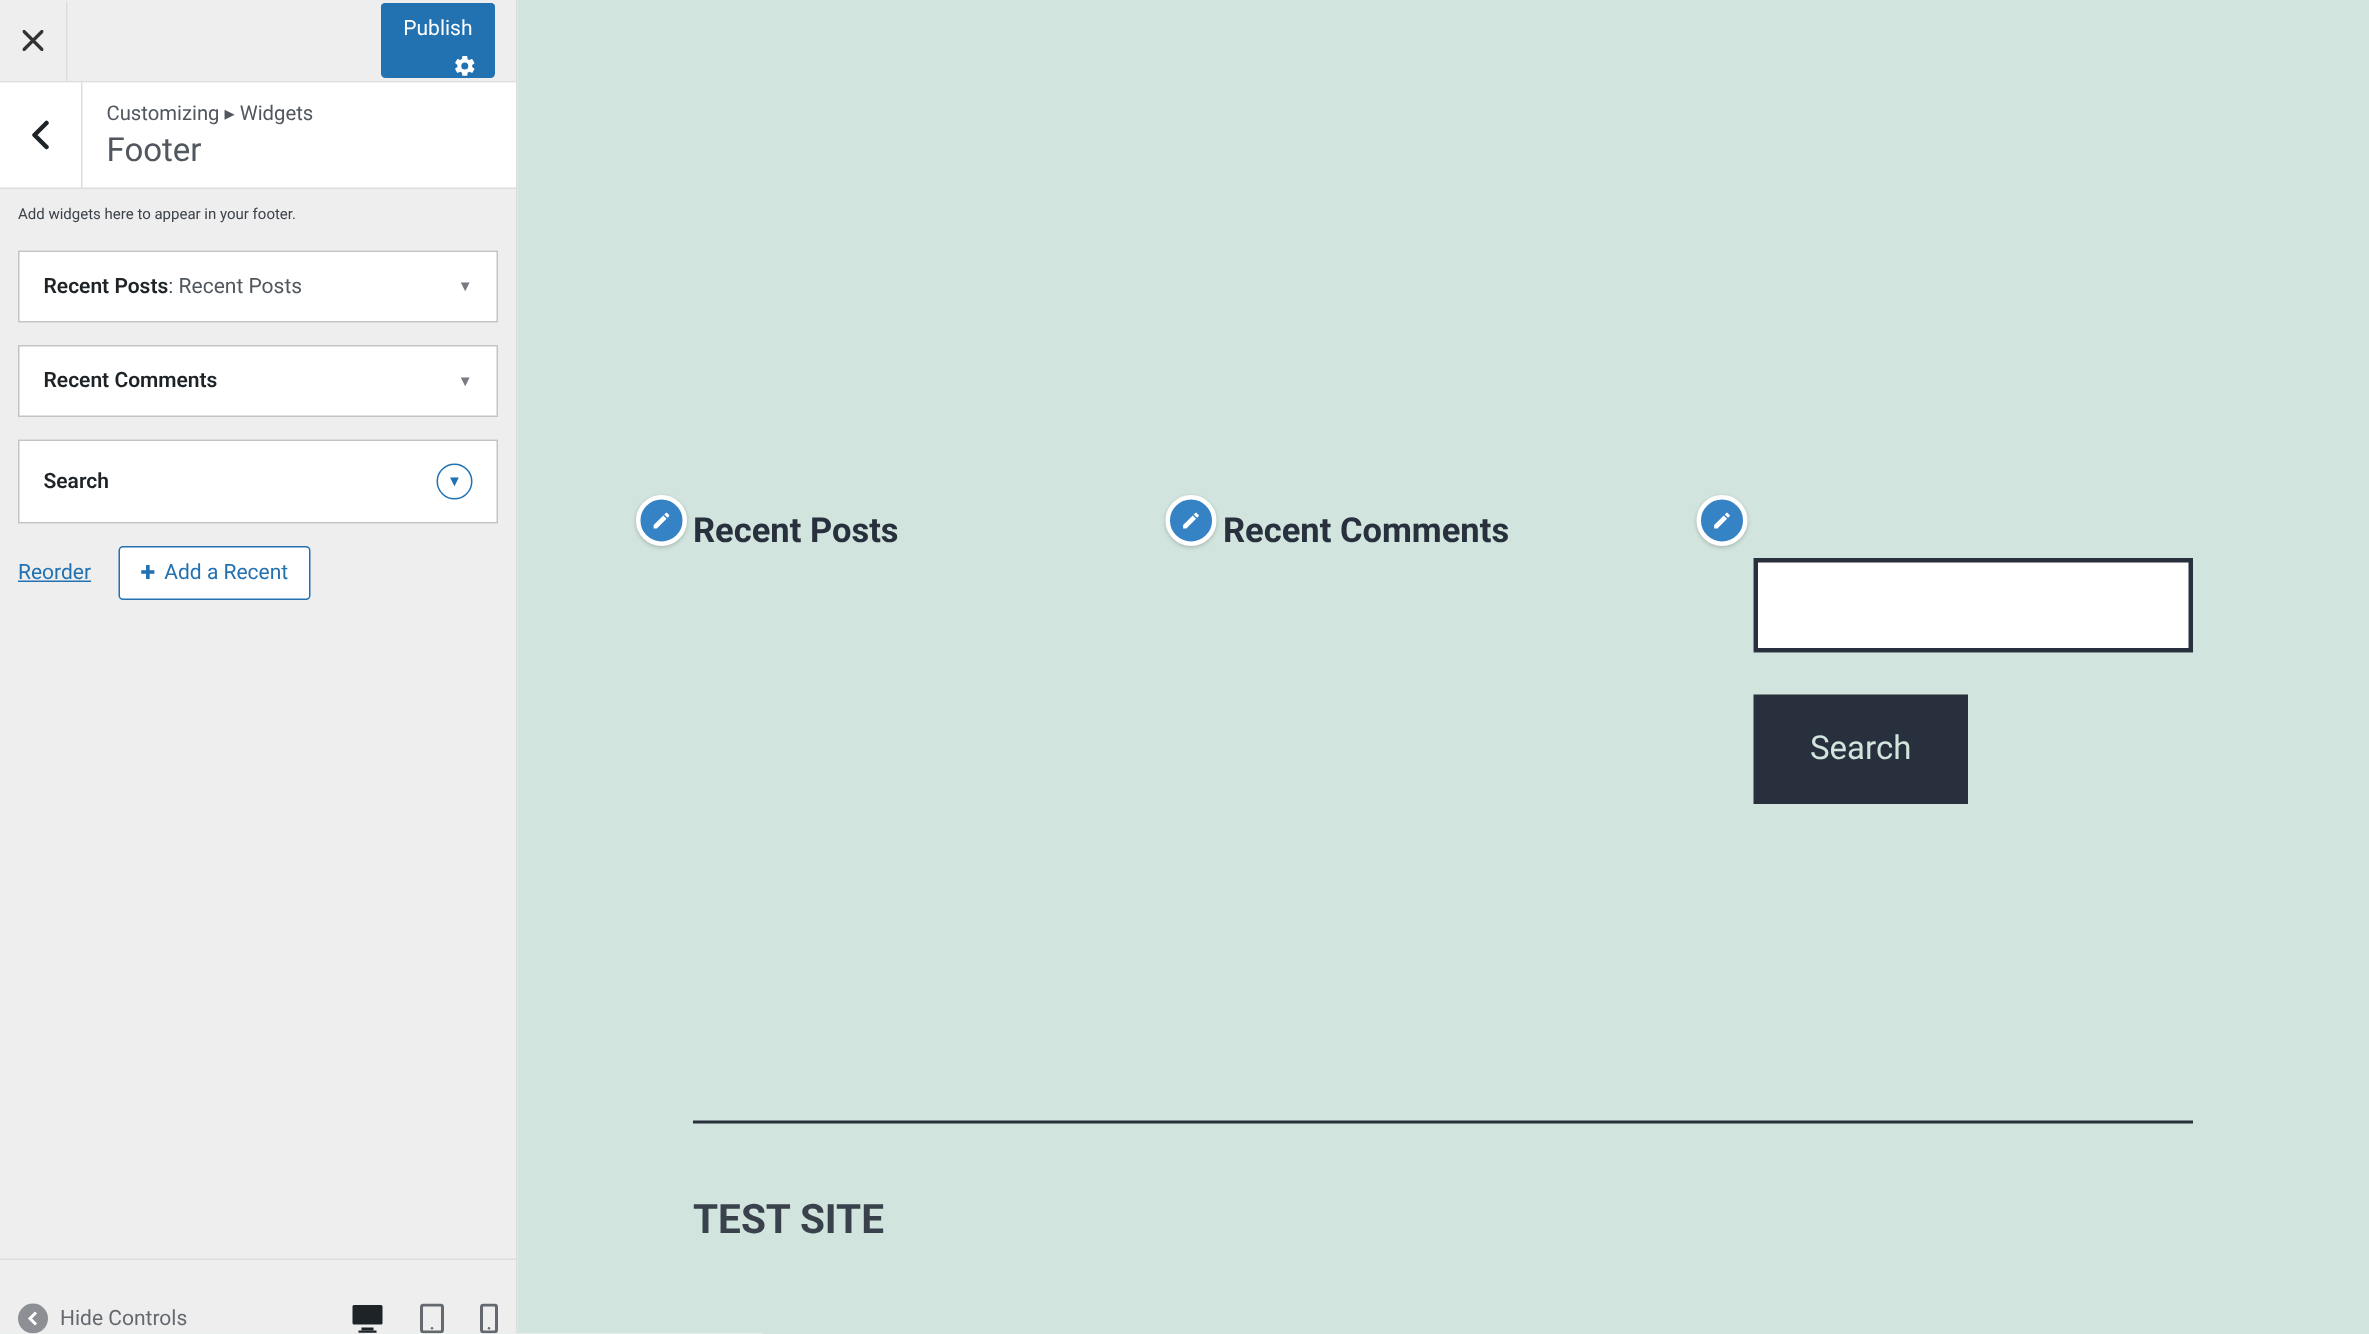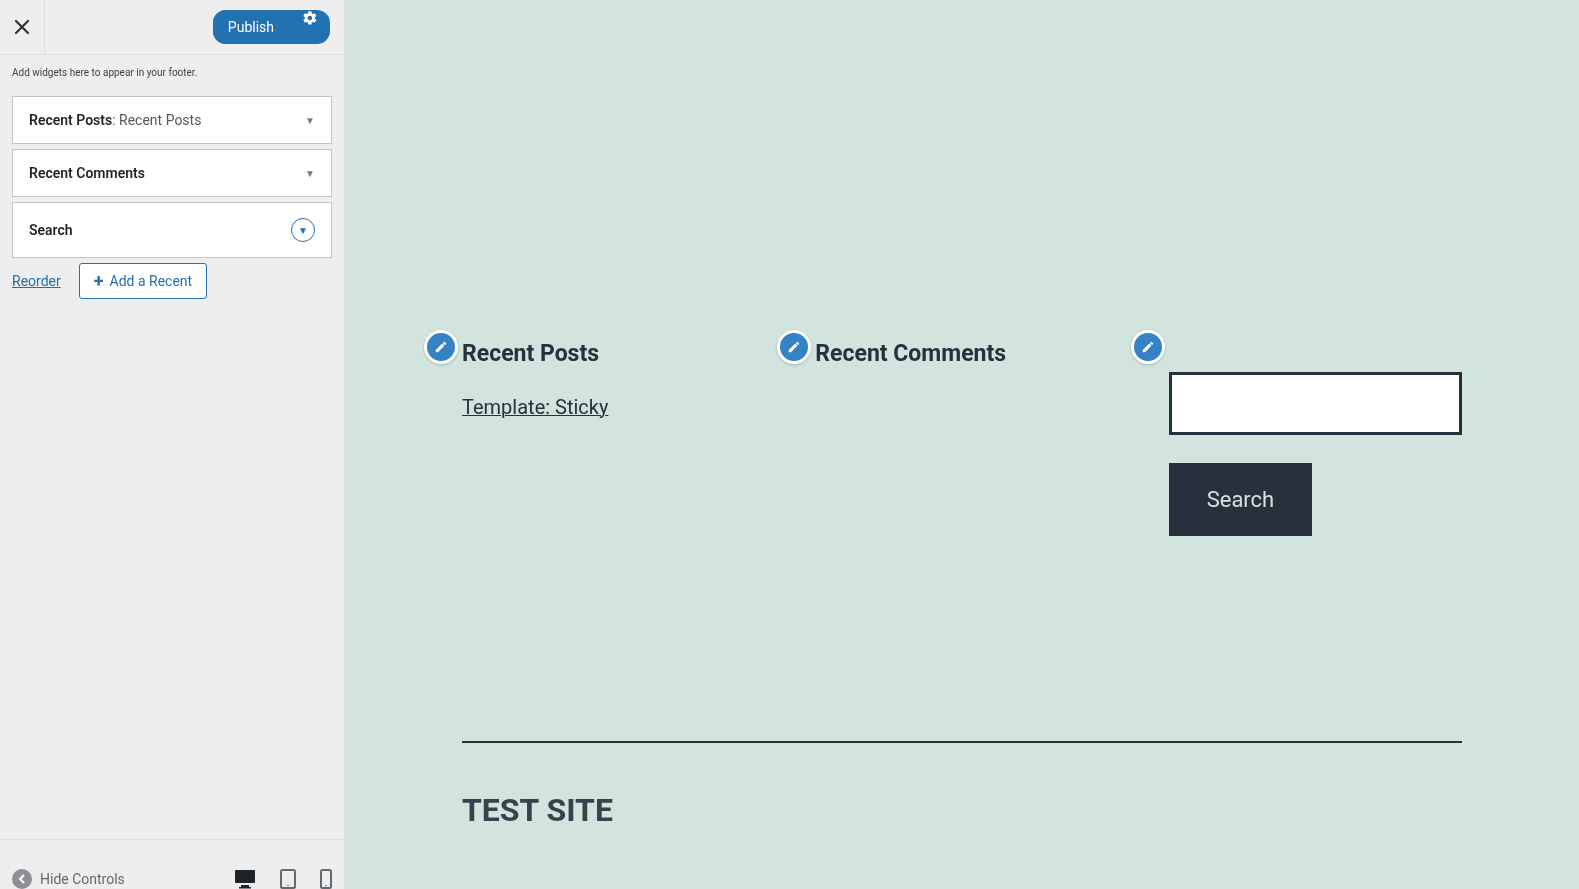--- a/index.html
+++ b/index.html
@@ -39,24 +39,25 @@
       justify-content: center;
       border-right: 1px solid #ddd;
       margin-left: -14px;
       font-size: 20px;
       color: #444;
       cursor: pointer;
       margin-right: auto;
     }
     .publish-wrap {
       display: flex;
-      align-items: flex-start;
+      align-items: flex-end;
       background: #2271b1;
-      border-radius: 13px;
+      border-radius: 3px;
       overflow: hidden;
+      flex-direction: column;
     }
     .publish-btn {
       background: #2271b1;
       color: #fff;
       border: none;
       font-size: 14px;
       padding: 9px 15px;
       cursor: pointer;
     }
     .publish-gear {
@@ -103,21 +104,21 @@
     }
     .panel-desc {
       font-size: 10px;
       color: #3c434a;
       margin-bottom: 18px;
     }
     .widget-item {
       background: #fff;
       border: 1px solid #c3c4c7;
       padding: 15px 16px;
-      margin-bottom: 5px;
+      margin-bottom: 15px;
       display: flex;
       align-items: center;
       justify-content: space-between;
       cursor: pointer;
       font-size: 14px;
     }
     .widget-name {
       font-weight: 600;
       color: #1d2327;
     }
@@ -292,21 +293,21 @@
       max-width: 1000px;
       width: 100%;
       margin: 0 auto;
       padding-top: 48px;
       display: flex;
       align-items: center;
       justify-content: space-between;
       margin-top: 90px;
     }
     .site-title {
-      font-size: 32px;
+      font-size: 27px;
       font-weight: 700;
       color: #39414d;
     }
     .powered-by {
       font-size: 20px;
       color: #28303d;
     }
     .powered-by a {
       color: #28303d;
       text-decoration: underline;
@@ -328,20 +329,35 @@
     <div class="publish-wrap">
       <button class="publish-btn">Publish</button>
       <span class="publish-gear">
         <svg width="16" height="16" viewBox="0 0 24 24" fill="#fff">
             <path d="M19.14,12.94a7,7,0,0,0,.05-.94,7,7,0,0,0-.05-.94l2.11-1.65a.5.5,0,0,0,.12-.64l-2-3.46a.5.5,0,0,0-.61-.22l-2.49,1a7,7,0,0,0-1.63-.94l-.38-2.65A.5.5,0,0,0,13.77,2H9.77a.5.5,0,0,0-.49.42L8.9,5.07a7,7,0,0,0-1.63.94l-2.49-1a.5.5,0,0,0-.61.22l-2,3.46a.5.5,0,0,0,.12.64L4.4,11a7,7,0,0,0-.05.94,7,7,0,0,0,.05.94L2.29,14.53a.5.5,0,0,0-.12.64l2,3.46a.5.5,0,0,0,.61.22l2.49-1a7,7,0,0,0,1.63.94l.38,2.65a.5.5,0,0,0,.49.42h4a.5.5,0,0,0,.49-.42l.38-2.65a7,7,0,0,0,1.63-.94l2.49,1a.5.5,0,0,0,.61-.22l2-3.46a.5.5,0,0,0-.12-.64ZM11.77,15.5A3.5,3.5,0,1,1,15.27,12,3.5,3.5,0,0,1,11.77,15.5Z"></path>
           </svg>
       </span>
     </div>
   </div>
 
+  <div class="breadcrumb-panel">
+    <div class="back-btn">
+      <svg width="12" height="20" viewBox="0 0 12 20">
+          <path d="M10 2 L2 10 L10 18" stroke="#1d2327" stroke-width="3" fill="none" stroke-linecap="round" stroke-linejoin="round"></path>
+        </svg>
+    </div>
+    <div class="breadcrumb-text">
+      <div class="breadcrumb-path">
+        <span>Customizing</span>
+        <span> ▸ </span>
+        <span>Widgets</span>
+      </div>
+      <div class="breadcrumb-title">Footer</div>
+    </div>
+  </div>
 
   <div class="panel-body">
     <div class="panel-desc">Add widgets here to appear in your footer.</div>
 
     <div class="widget-item">
       <span>
         <span class="widget-name">Recent Posts</span><span class="widget-sub">: Recent Posts</span>
       </span>
       <span class="widget-arrow">▼</span>
     </div>
@@ -401,21 +417,20 @@
 <div class="preview">
   <div class="footer-widgets">
 
     <div class="fw-col">
       <div class="edit-shortcut">
         <svg width="14" height="14" viewBox="0 0 24 24" fill="#fff">
             <path d="M3 17.25V21h3.75L17.81 9.94l-3.75-3.75L3 17.25zM20.71 7.04a1 1 0 0 0 0-1.41l-2.34-2.34a1 1 0 0 0-1.41 0l-1.83 1.83 3.75 3.75 1.83-1.83z"></path>
           </svg>
       </div>
       <div class="fw-title">Recent Posts</div>
-      <a class="post-link">Template: Sticky</a>
     </div>
 
     <div class="fw-col">
       <div class="edit-shortcut">
         <svg width="14" height="14" viewBox="0 0 24 24" fill="#fff">
             <path d="M3 17.25V21h3.75L17.81 9.94l-3.75-3.75L3 17.25zM20.71 7.04a1 1 0 0 0 0-1.41l-2.34-2.34a1 1 0 0 0-1.41 0l-1.83 1.83 3.75 3.75 1.83-1.83z"></path>
           </svg>
       </div>
       <div class="fw-title">Recent Comments</div>
     </div>

